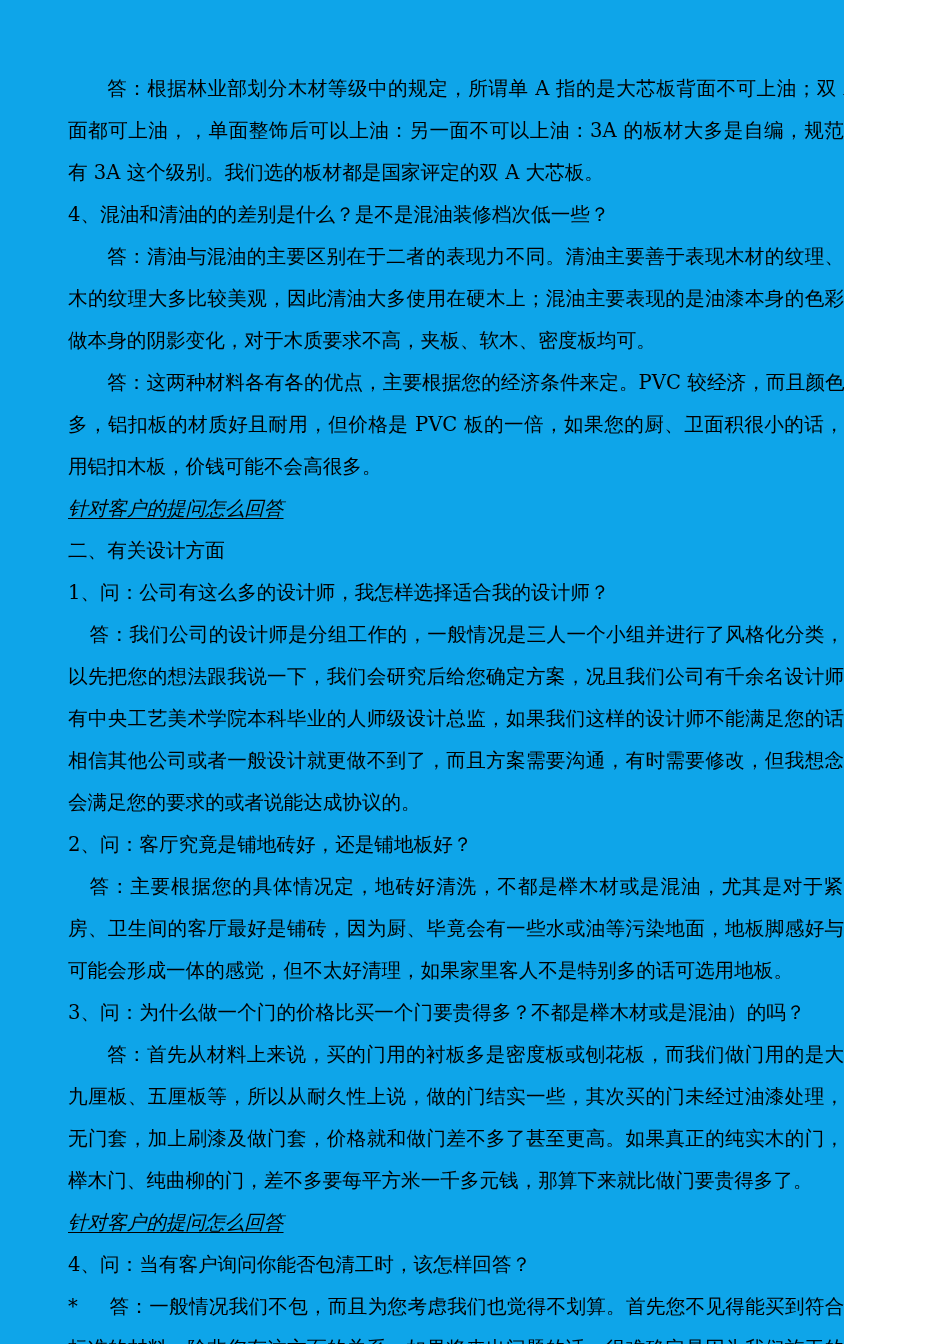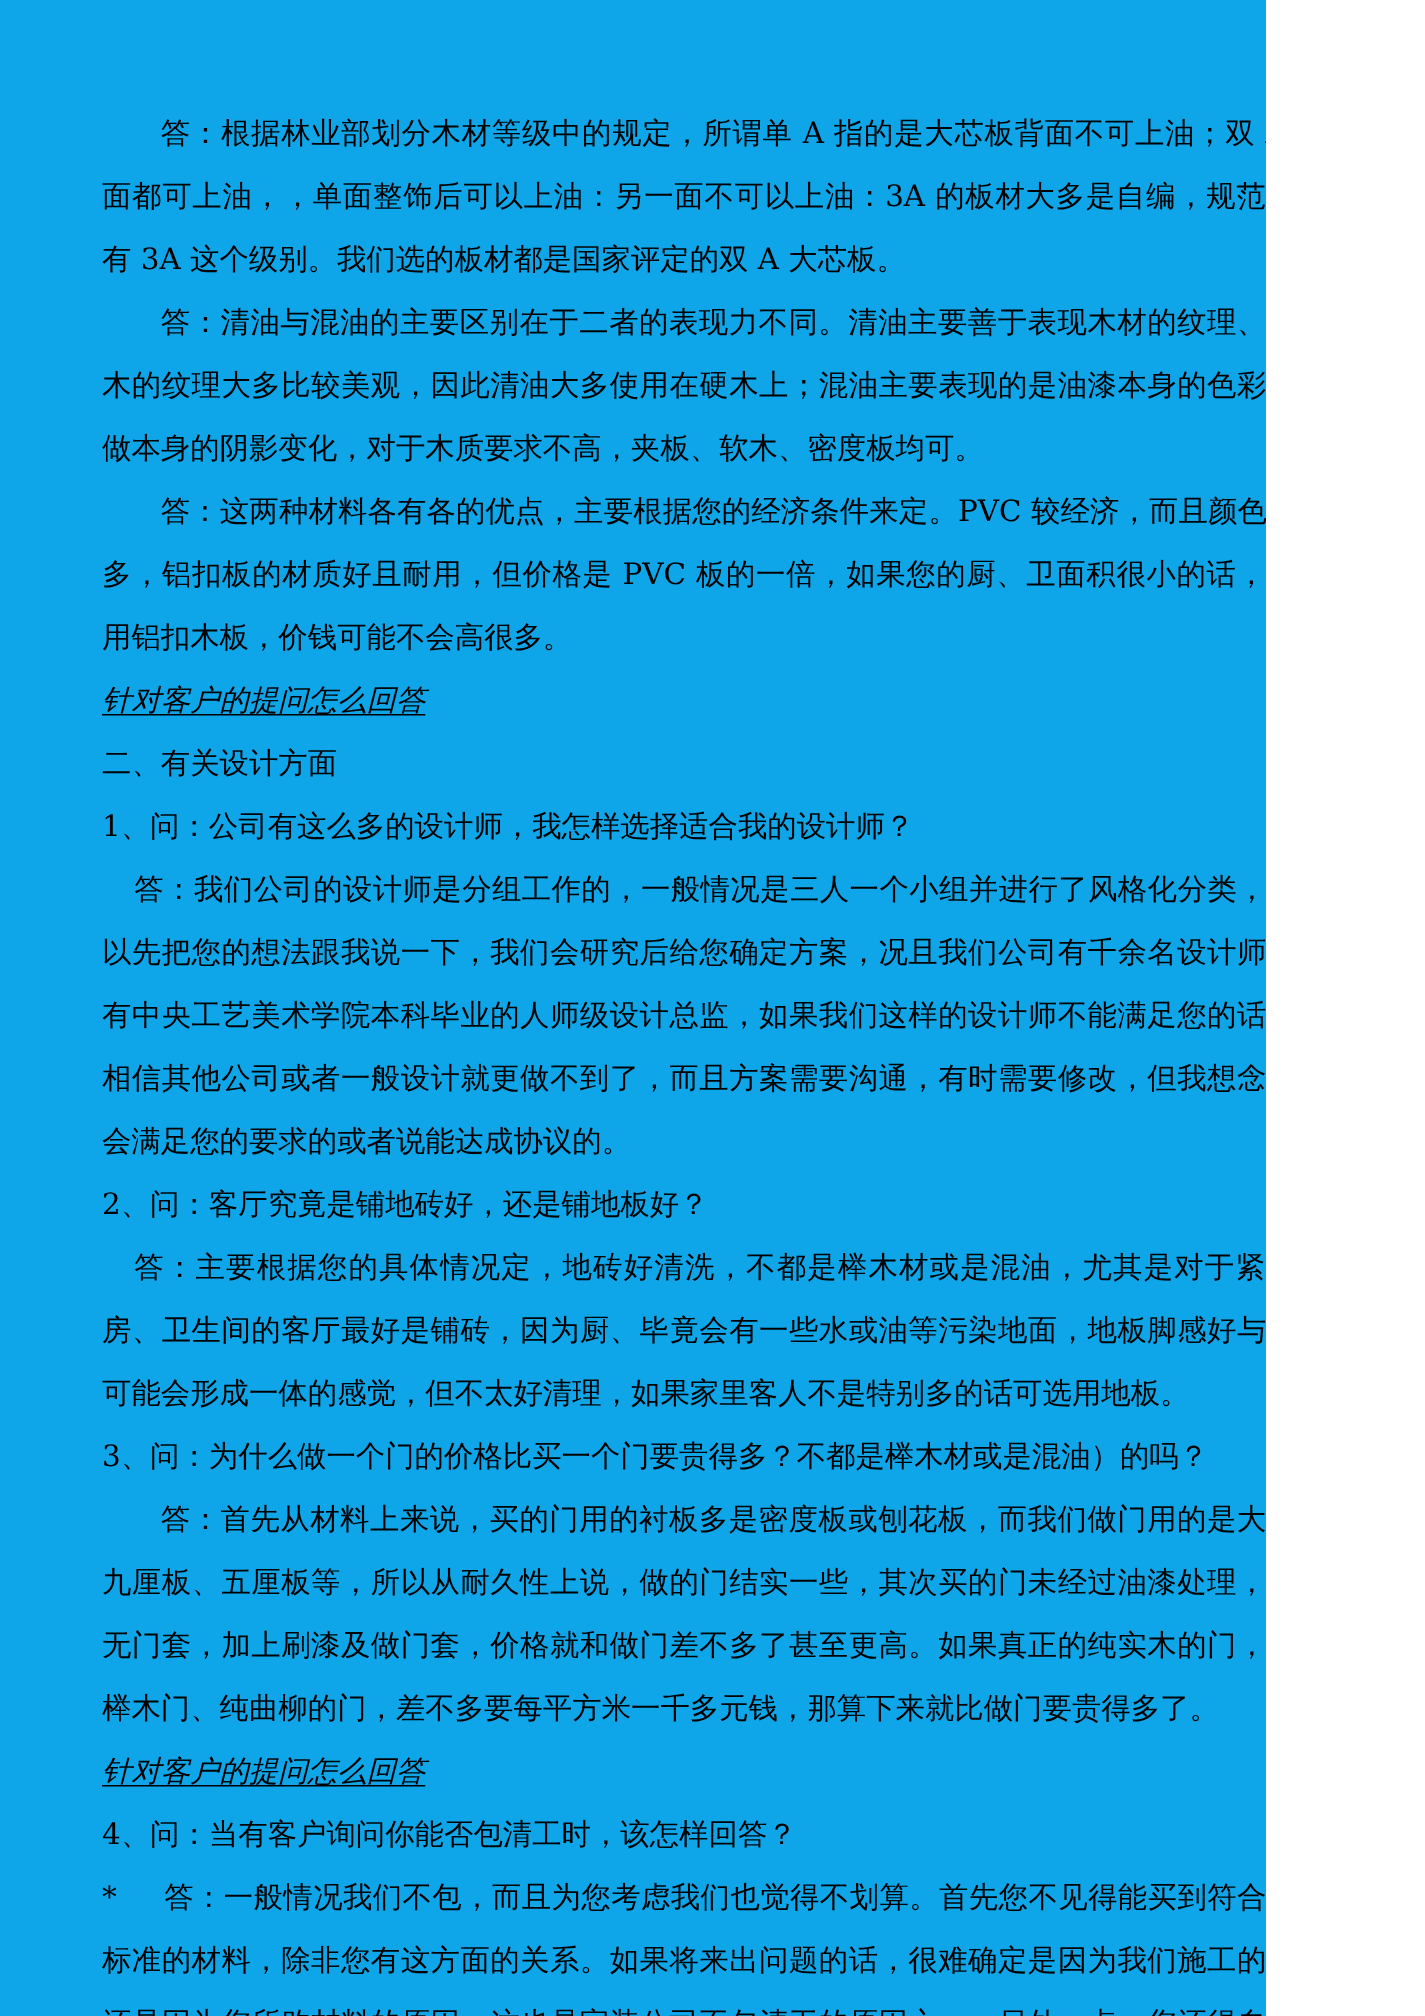--- a/index.html
+++ b/index.html
@@ -60,20 +60,21 @@
   }
 </style>
 </head>
 <body>
 
 <div class="page">
   <div class="content">
 
     <p class="indent2">答：根据林业部划分木材等级中的规定，所谓单 A 指的是大芯板背面不可上油；双 A 两面都可上油，，单面整饰后可以上油：另一面不可以上油：3A 的板材大多是自编，规范中没有 3A 这个级别。我们选的板材都是国家评定的双 A 大芯板。</p>
 
+    <p class="flush">4、混油和清油的的差别是什么？是不是混油装修档次低一些？</p>
 
     <p class="indent2">答：清油与混油的主要区别在于二者的表现力不同。清油主要善于表现木材的纹理、而硬木的纹理大多比较美观，因此清油大多使用在硬木上；混油主要表现的是油漆本身的色彩及木做本身的阴影变化，对于木质要求不高，夹板、软木、密度板均可。</p>
 
 
     <p class="indent2">答：这两种材料各有各的优点，主要根据您的经济条件来定。PVC 较经济，而且颜色种类多，铝扣板的材质好且耐用，但价格是 PVC 板的一倍，如果您的厨、卫面积很小的话，可选用铝扣木板，价钱可能不会高很多。</p>
 
     <p class="flush"><span class="underline-head">针对客户的提问怎么回答</span></p>
 
     <p class="flush">二、有关设计方面</p>
 

